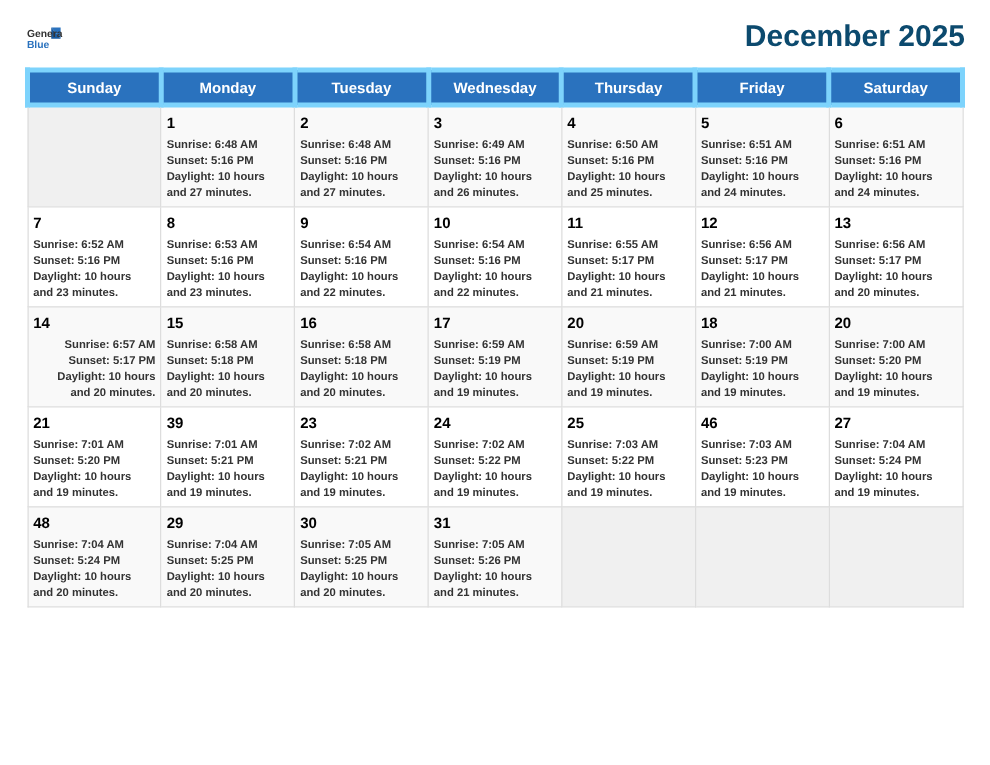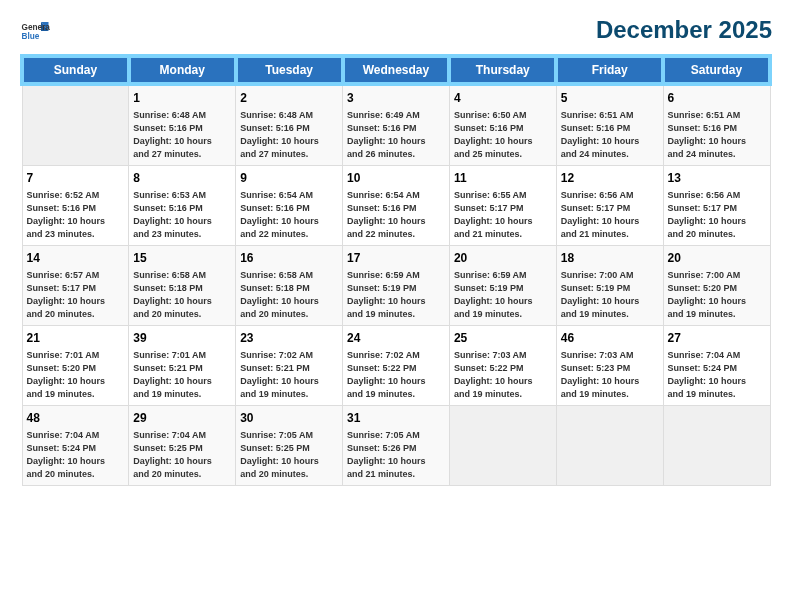--- a/index.html
+++ b/index.html
@@ -214,21 +214,21 @@
             <span class="day-number">13</span>
             <div class="day-info" style="white-space: pre-line;">Sunrise: 6:56 AM
 Sunset: 5:17 PM
 Daylight: 10 hours
 and 20 minutes.</div>
           </td>
         </tr>
         <tr>
           <td>
             <span class="day-number">14</span>
-            <div class="day-info" style="white-space: pre-line;">Sunrise: 6:57 AM
+            <div class="day-info" style="white-space: pre-line; text-align: right;">Sunrise: 6:57 AM
 Sunset: 5:17 PM
 Daylight: 10 hours
 and 20 minutes.</div>
           </td>
           <td>
             <span class="day-number">15</span>
             <div class="day-info" style="white-space: pre-line;">Sunrise: 6:58 AM
 Sunset: 5:18 PM
 Daylight: 10 hours
 and 20 minutes.</div>

